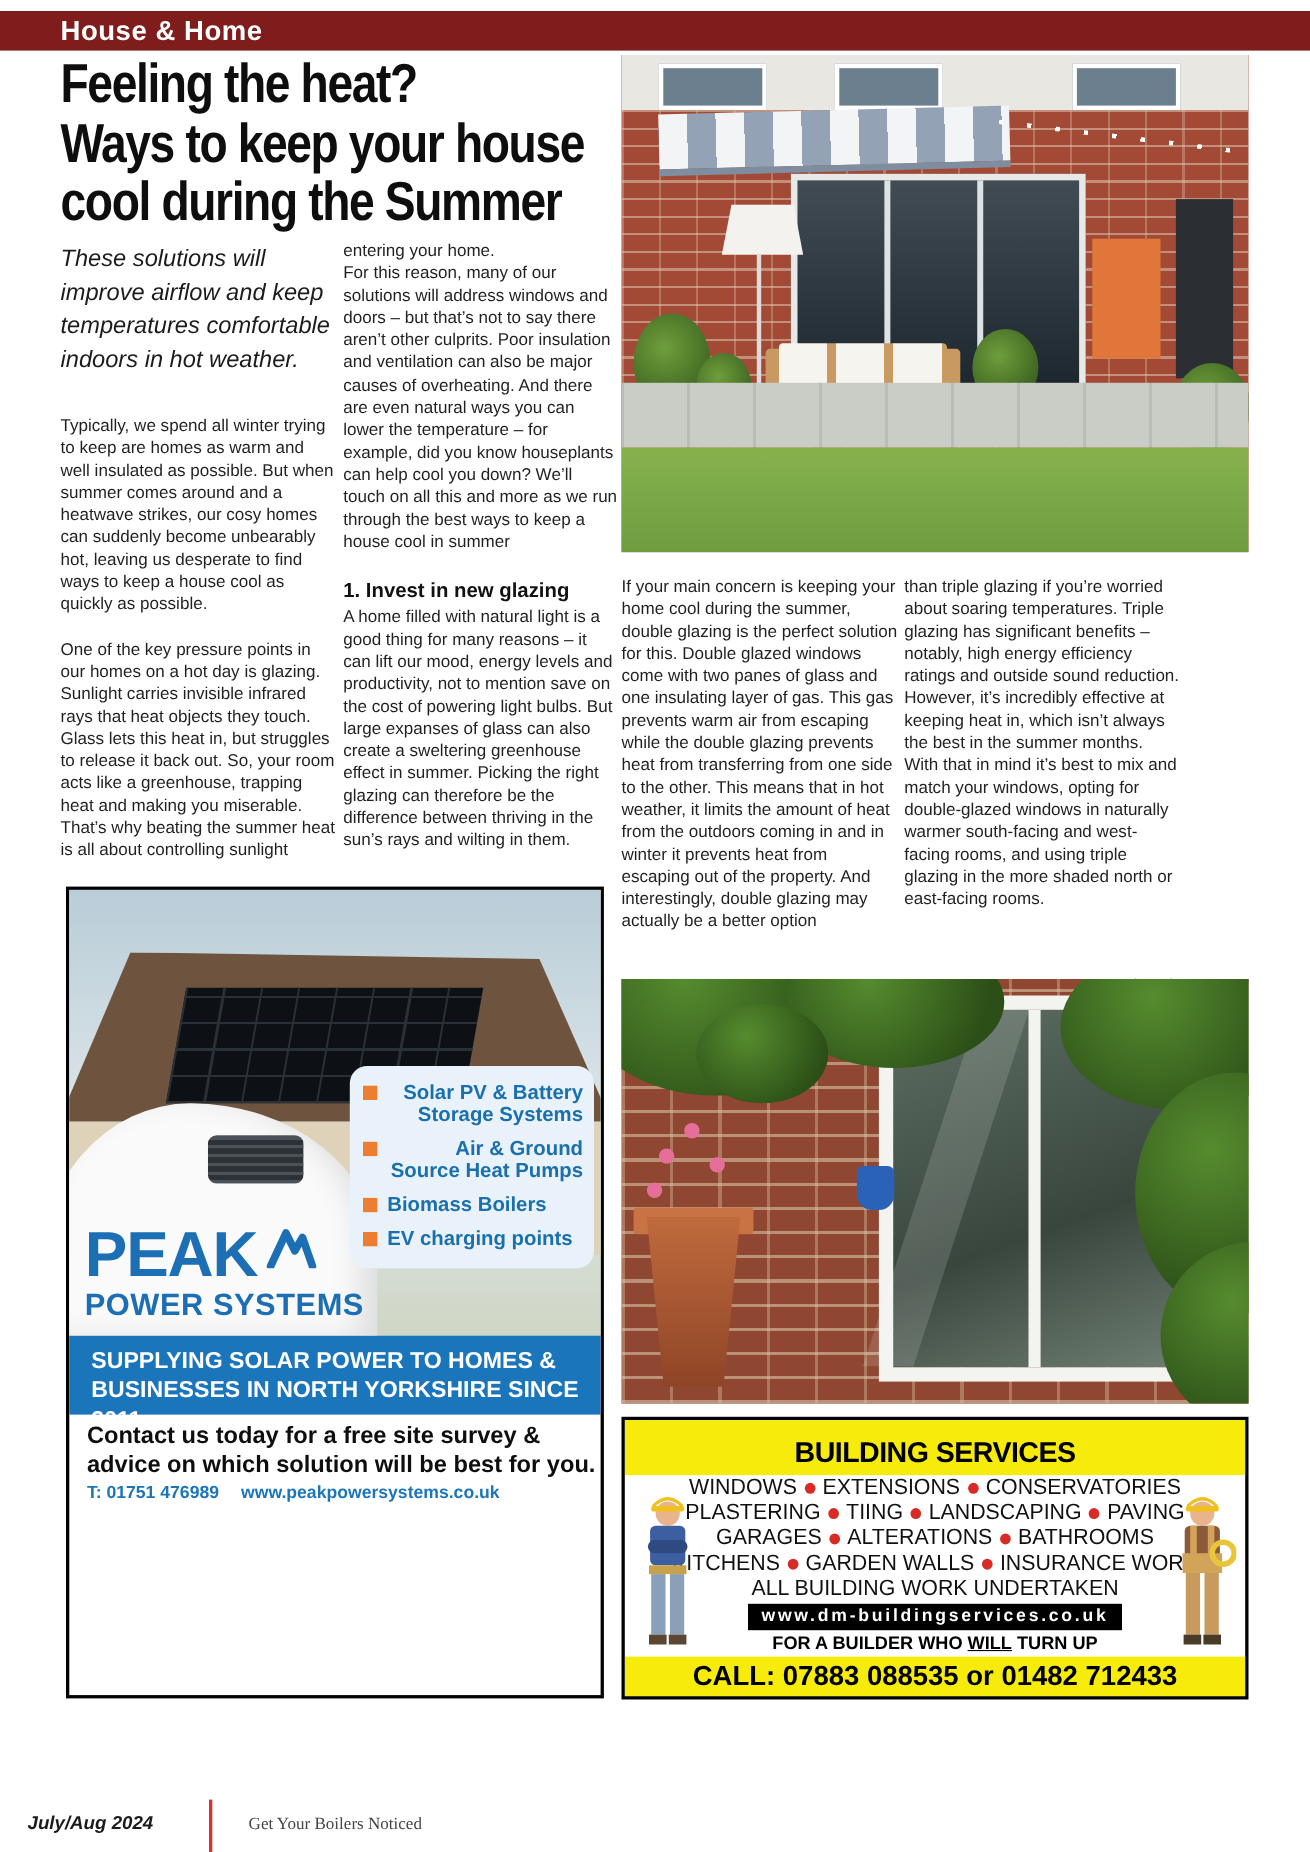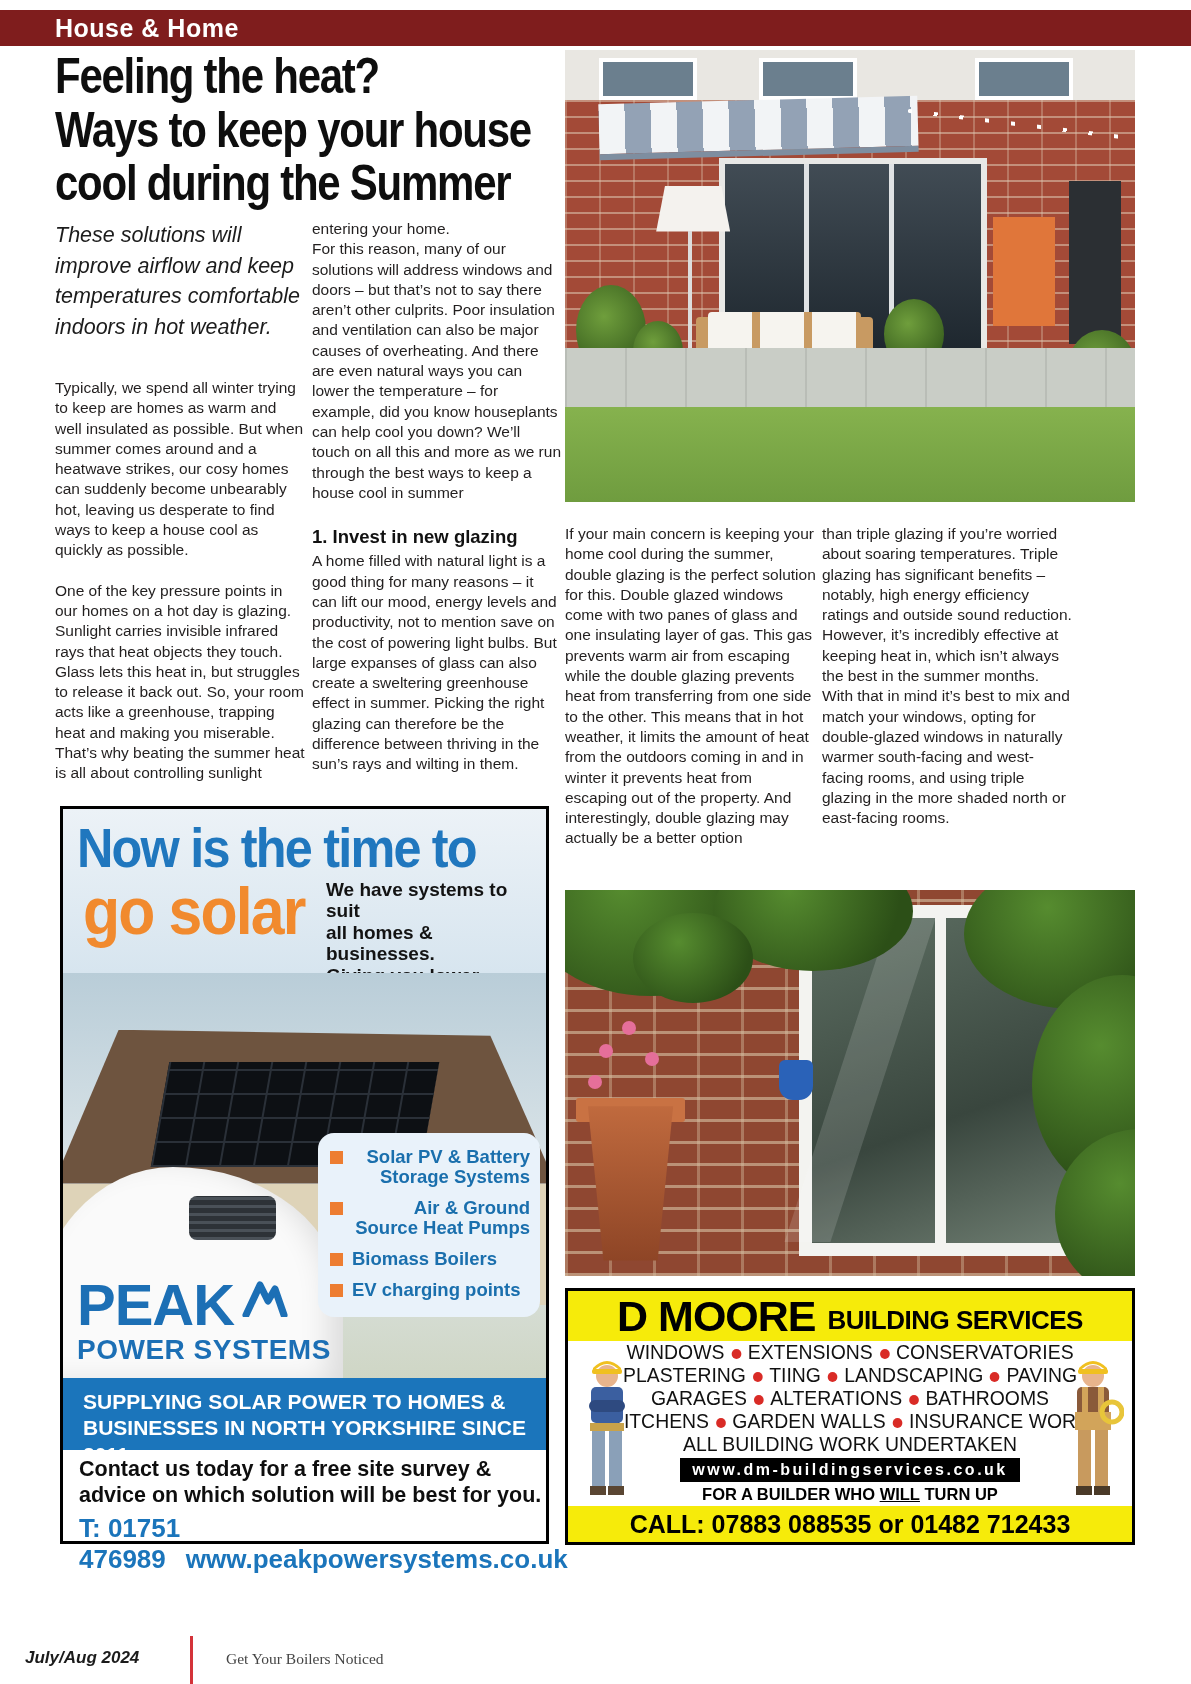--- a/index.html
+++ b/index.html
@@ -107,21 +107,21 @@
   .peak-logo-sub{font-size:28px;font-weight:800;letter-spacing:.5px;margin-top:2px;}
   .peak-box{position:absolute;right:6px;top:160px;width:200px;background:#e9f2fa;border-radius:16px;
         padding:14px 10px 6px 12px;text-align:right;}
   .peak-bullet{display:flex;gap:9px;margin-bottom:11px;}
   .peak-bullet .sq{flex:0 0 13px;width:13px;height:13px;background:#ed7d31;margin-top:4px;}
   .peak-bullet .txt{font-size:18.5px;font-weight:bold;color:#1a6fad;line-height:1.08;}
   .peak-band{height:72px;background:#1b75bb;color:#fff;font-weight:bold;font-size:21px;
         line-height:1.25;padding:11px 0 0 20px;box-sizing:border-box;white-space:pre-line;}
   .peak-contact{padding:7px 0 0 16px;}
   .peak-contact .c1{font-size:21.5px;font-weight:bold;color:#0e0e0e;line-height:1.2;white-space:pre-line;}
-  .peak-contact .c2{margin-top:4px;font-size:26px;font-weight:bold;color:#1b75bb;}
+  .peak-contact .c2{margin-top:4px;font-size:16px;font-weight:bold;color:#1b75bb;}
   .peak-contact .c2 span{margin-right:20px;}
 
   
   .dmoore{position:absolute;left:565px;top:1288px;width:570px;height:257px;border:3px solid #000;
         box-sizing:border-box;background:#fff;text-align:center;overflow:hidden;}
   .dm-head{height:50px;background:#f6eb0a;display:flex;align-items:center;justify-content:center;gap:12px;}
   .dm-name{font-size:43px;font-weight:800;color:#000;letter-spacing:-1px;line-height:1;}
   .dm-suffix{font-size:26px;font-weight:800;color:#000;letter-spacing:-.5px;padding-top:8px;}
   .dm-line{font-size:20px;color:#111;line-height:23px;transform:scaleX(.97);transform-origin:50% 0;}
   .dm-line .dot{display:inline-block;width:10px;height:10px;border-radius:50%;background:#d92b26;
@@ -194,28 +194,20 @@
 
   <div class="bodycol col3">
     <p>If your main concern is keeping your home cool during the summer, double glazing is the perfect solution for this. Double glazed windows come with two panes of glass and one insulating layer of gas. This gas prevents warm air from escaping while the double glazing prevents heat from transferring from one side to the other. This means that in hot weather, it limits the amount of heat from the outdoors coming in and in winter it prevents heat from escaping out of the property. And interestingly, double glazing may actually be a better option</p>
   </div>
   <div class="bodycol col4">
     <p>than triple glazing if you’re worried about soaring temperatures. Triple glazing has significant benefits – notably, high energy efficiency ratings and outside sound reduction. However, it’s incredibly effective at keeping heat in, which isn’t always the best in the summer months. With that in mind it’s best to mix and match your windows, opting for double-glazed windows in naturally warmer south-facing and west-facing rooms, and using triple glazing in the more shaded north or east-facing rooms.</p>
   </div>
   <div class="continued">Continued on Page 8</div>
 
   <div class="peak-ad">
-    <div class="peak-top">
-      <div class="peak-h1">Now is the time to</div>
-      <div class="peak-h2">go solar</div>
-      <div class="peak-sub">We have systems to suit
-all homes &amp; businesses.
-Giving you lower energy
-costs &amp; smaller fuel bills.</div>
-    </div>
     <div class="peak-photo">
       <div class="peak-roof"></div>
       <div class="peak-panels"></div>
       <div class="peak-wall"></div>
       <div class="peak-win" style="left:8%;"></div>
       <div class="peak-win" style="left:54%;"></div>
       <div class="peak-van"></div>
       <div class="peak-grille"></div>
       <div class="peak-box">
         <div class="peak-bullet">
@@ -272,21 +264,20 @@
     <div class="pot"></div>
     <div class="flower" style="left:6%;top:40%;"></div>
     <div class="flower" style="left:10%;top:34%;"></div>
     <div class="flower" style="left:14%;top:42%;"></div>
     <div class="flower" style="left:4%;top:48%;"></div>
     <div class="bluepot"></div>
   </div>
 
   <div class="dmoore">
     <div class="dm-head">
-      <span class="dm-name">D MOORE</span>
       <span class="dm-suffix">BUILDING SERVICES</span>
     </div>
     <div class="dm-line">
       <span>WINDOWS</span><span class="dot"></span><span>EXTENSIONS</span><span class="dot"></span><span>CONSERVATORIES</span>
     </div>
     <div class="dm-line">
       <span>PLASTERING</span><span class="dot"></span><span>TIING</span><span class="dot"></span><span>LANDSCAPING</span><span class="dot"></span><span>PAVING</span>
     </div>
     <div class="dm-line">
       <span>GARAGES</span><span class="dot"></span><span>ALTERATIONS</span><span class="dot"></span><span>BATHROOMS</span>

